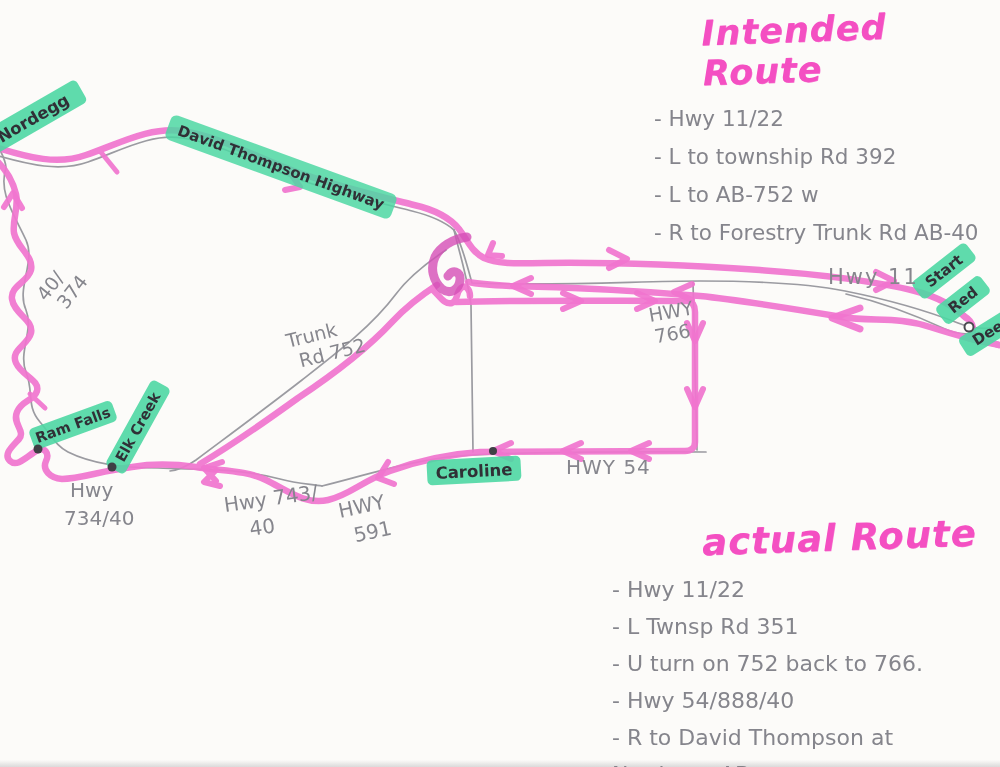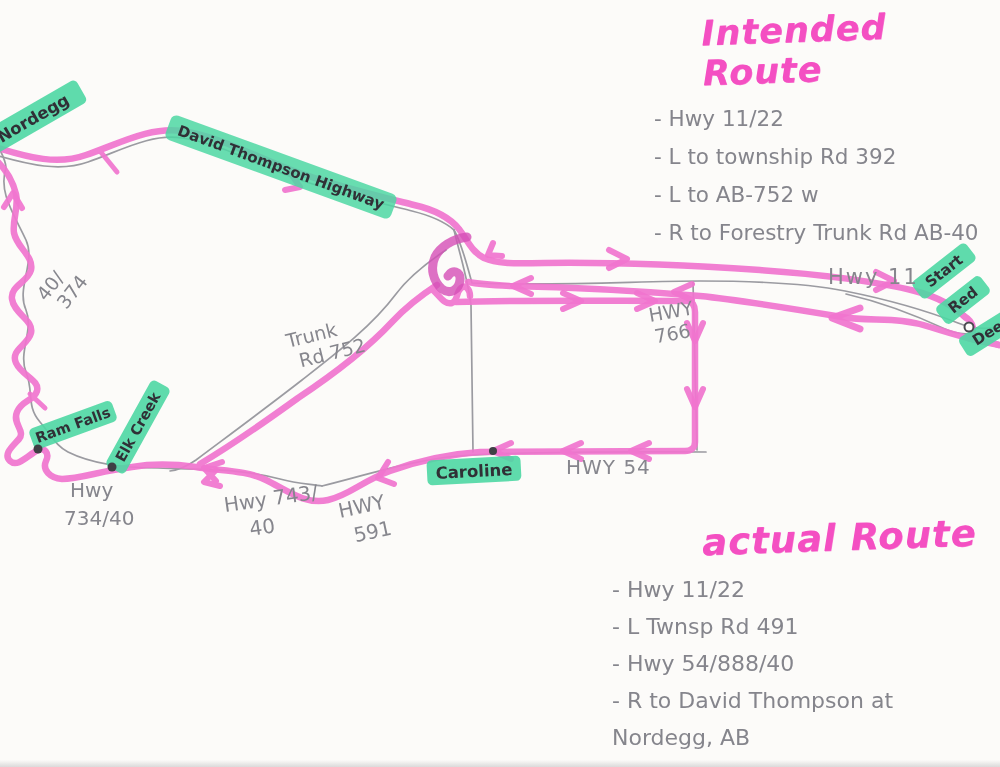--- a/index.html
+++ b/index.html
@@ -171,19 +171,20 @@
     <li>- L to township Rd 392</li>
     <li>- L to AB-752 w</li>
     <li>- R to Forestry Trunk Rd AB-40</li>
   </ul>
 </div>
 
 <div class="panel" id="actual-panel">
   <div class="route-title">actual Route</div>
   <ul class="route-list">
     <li>- Hwy 11/22</li>
-    <li>- L Twnsp Rd 491</li>
+    <li>- L Twnsp Rd 351</li>
+    <li>- U turn on 752 back to 766.</li>
     <li>- Hwy 54/888/40</li>
     <li>- R to David Thompson at Nordegg, AB</li>
   </ul>
 </div>
 
 <div id="scan-edge"></div>
 
 </body></html>

